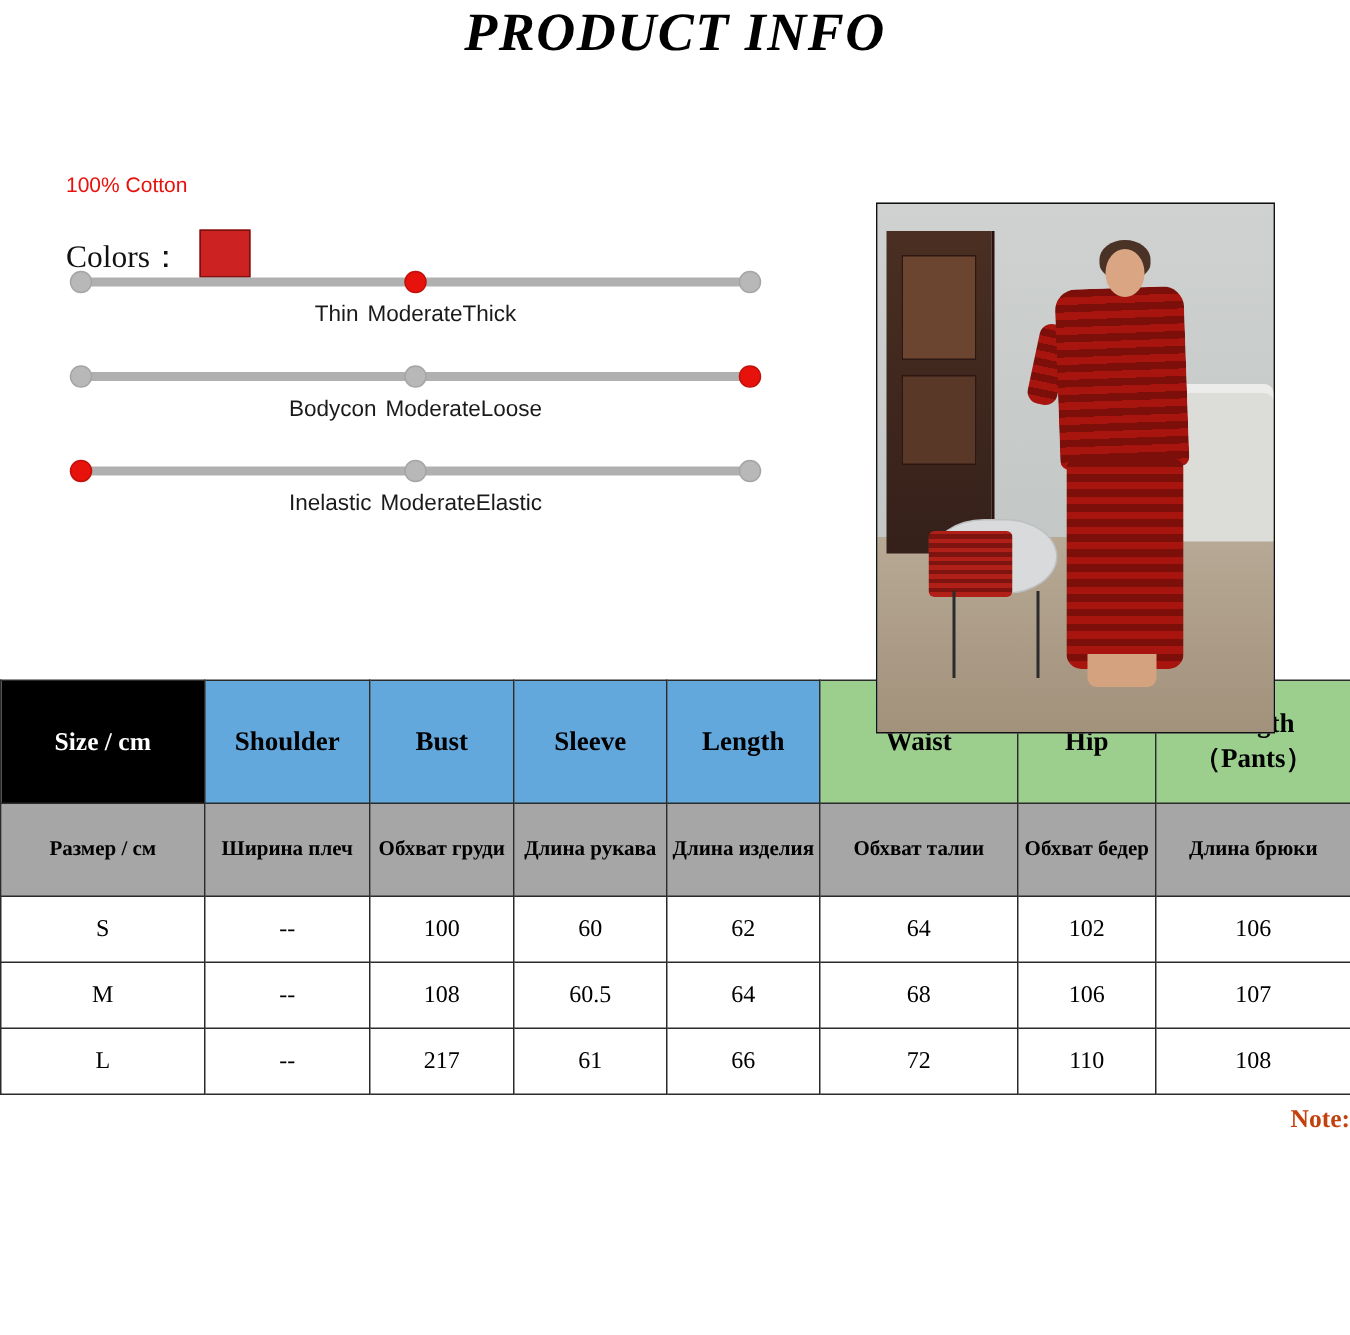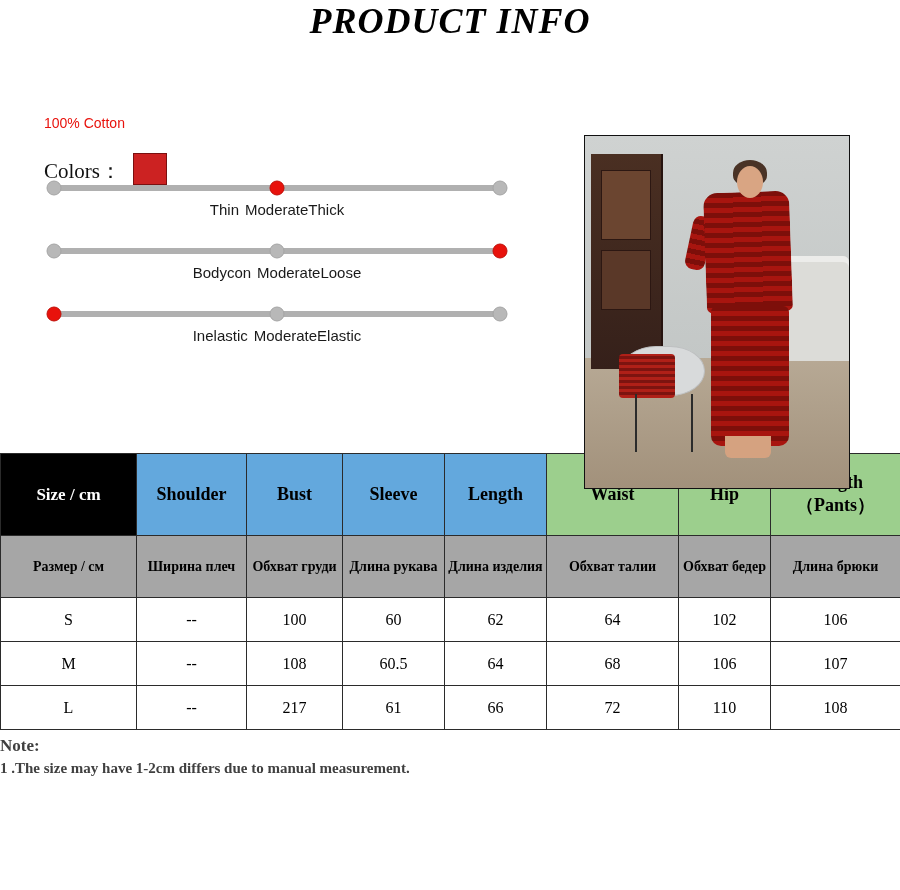--- a/index.html
+++ b/index.html
@@ -214,23 +214,23 @@
     font-weight: bold; font-size: 14px; height: 62px;
     line-height: 1.25;
   }
   .data-cell {
     background: #fff; color: #000;
     font-size: 16px; height: 44px;
   }
 
   
   .note-wrap {
-    text-align: left;
+    text-align: right;
     font-family: "Liberation Serif", serif;
-    color: #404040;
+    color: #c2410c;
     font-weight: bold;
   }
   .note-title { font-size: 17px; padding-top: 6px; }
   .note-line { font-size: 15px; padding-top: 4px; }
 </style>
 </head>
 <body>
 
 <div class="page">
 
@@ -370,16 +370,15 @@
         <td class="data-cell">66</td>
         <td class="data-cell">72</td>
         <td class="data-cell">110</td>
         <td class="data-cell">108</td>
       </tr>
     </tbody>
   </table>
 
   <div class="note-wrap">
     <div class="note-title">Note:</div>
-    <div class="note-line">1 .The size may have 1-2cm differs due to manual measurement.</div>
   </div>
 
 </div>
 
 </body></html>

